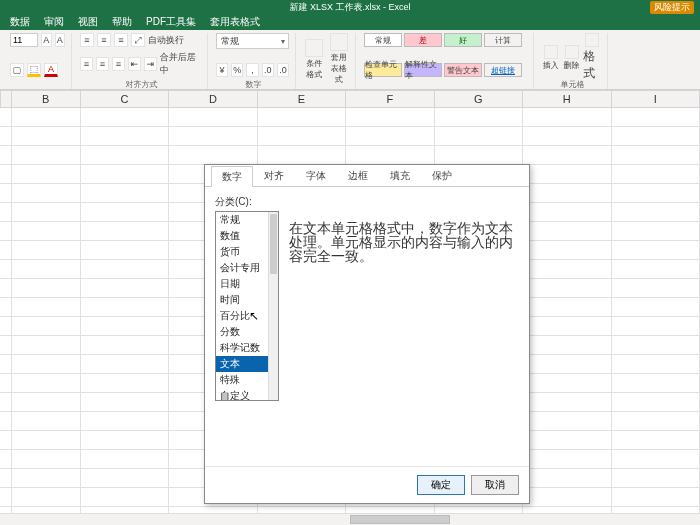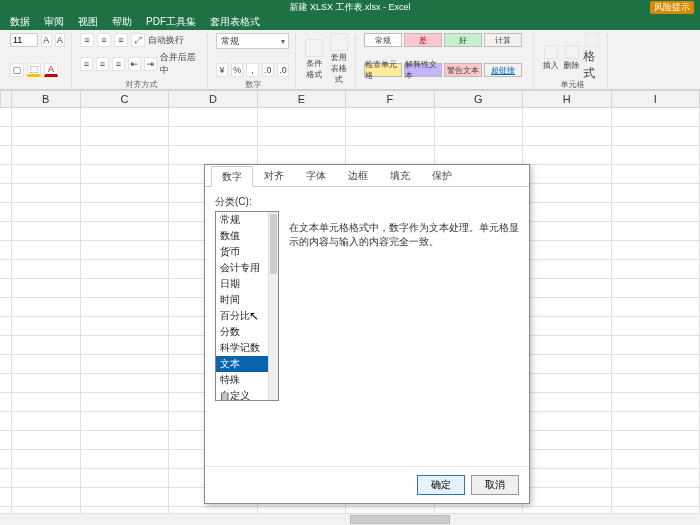--- a/index.html
+++ b/index.html
@@ -51,21 +51,21 @@
 .dlg-tabs .tab { padding: 3px 10px; border: 1px solid transparent; border-bottom: none; cursor: pointer; }
 .dlg-tabs .tab.active { border-color: #ccc; background: #fff; position: relative; top: 1px; }
 .dlg-body { flex: 1; padding: 8px 10px; display: flex; gap: 10px; }
 .cat-label { font-size: 10px; color: #333; margin-bottom: 2px; }
 .cat-list { width: 64px; height: 190px; border: 1px solid #888; background: #fff; overflow: hidden; font-size: 10px; color: #222; position: relative; }
 .cat-list .item { padding: 1px 4px; line-height: 14px; white-space: nowrap; }
 .cat-list .item.selected { background: #0a64ad; color: #fff; }
 .cat-list .scroll { position: absolute; right: 0; top: 0; bottom: 0; width: 10px; background: #f0f0f0; border-left: 1px solid #ddd; }
 .cat-list .scroll .th { position: absolute; top: 2px; left: 1px; right: 1px; height: 60px; background: #cdcdcd; }
 .sample { font-size: 10px; color: #333; }
-.desc { font-size: 10px; color: #333; margin-top: 26px; line-height: 14px; }
+.desc { font-size: 14px; color: #333; margin-top: 26px; line-height: 14px; }
 .dlg-buttons { display: flex; justify-content: flex-end; gap: 6px; padding: 8px 10px; border-top: 1px solid #e5e5e5; }
 .dlg-buttons button { min-width: 48px; height: 20px; font-size: 10px; border: 1px solid #999; background: #efefef; }
 .dlg-buttons button.primary { border: 1px solid #2e75b6; background: #e7f1fb; }
 
 .cursor { position: absolute; left: 249px; top: 309px; font-size: 12px; color: #000; pointer-events: none; }
 </style>
 </head>
 <body>
 
 <div class="titlebar">

